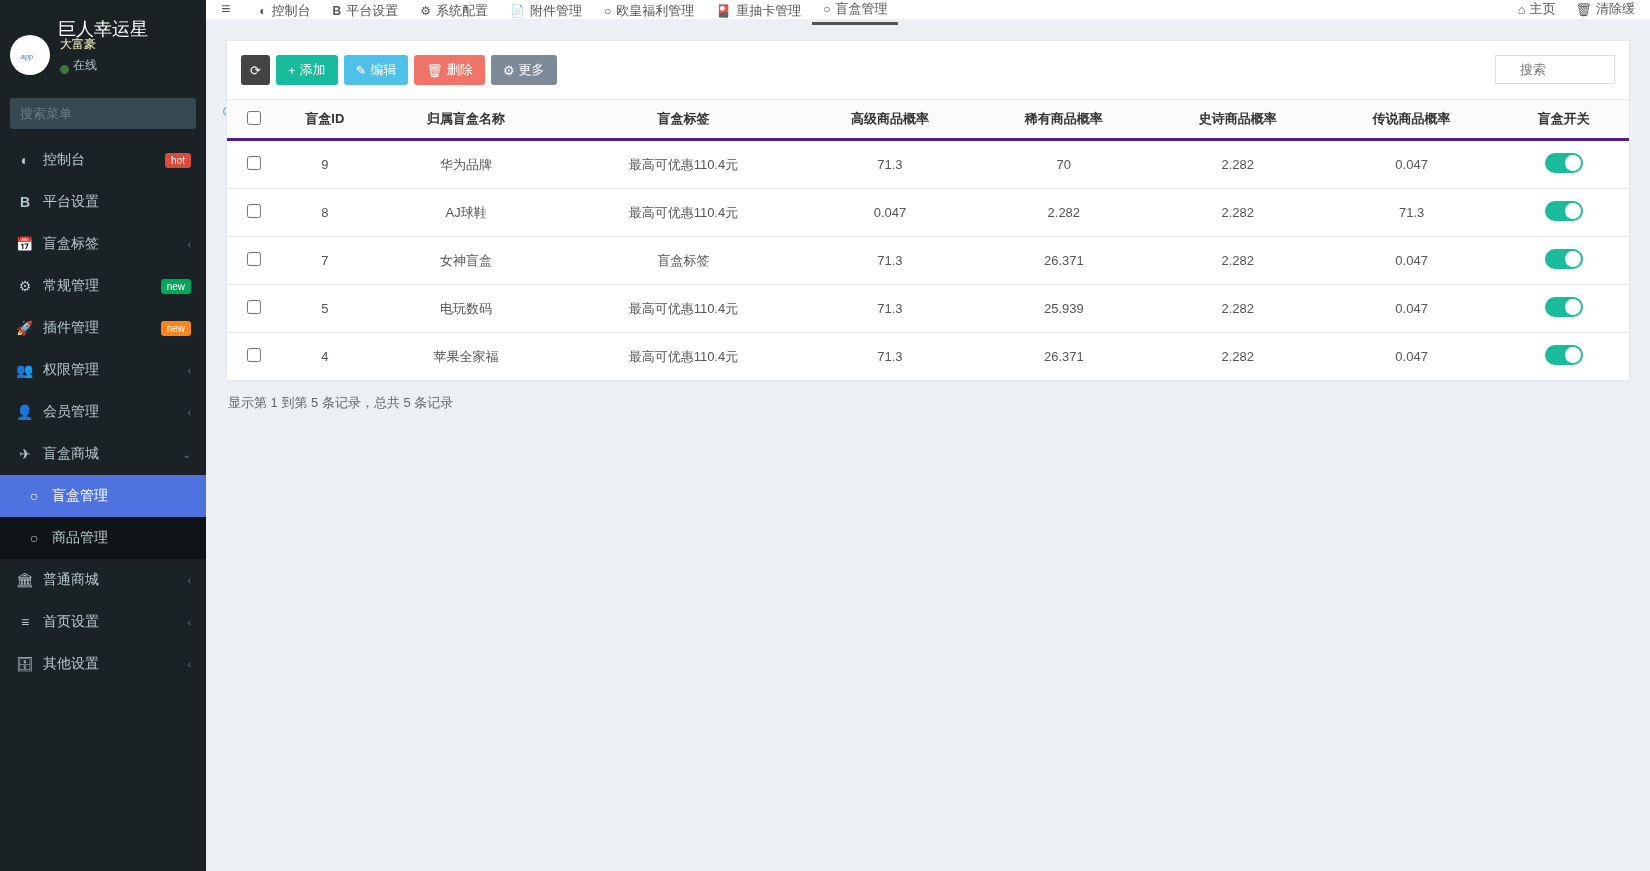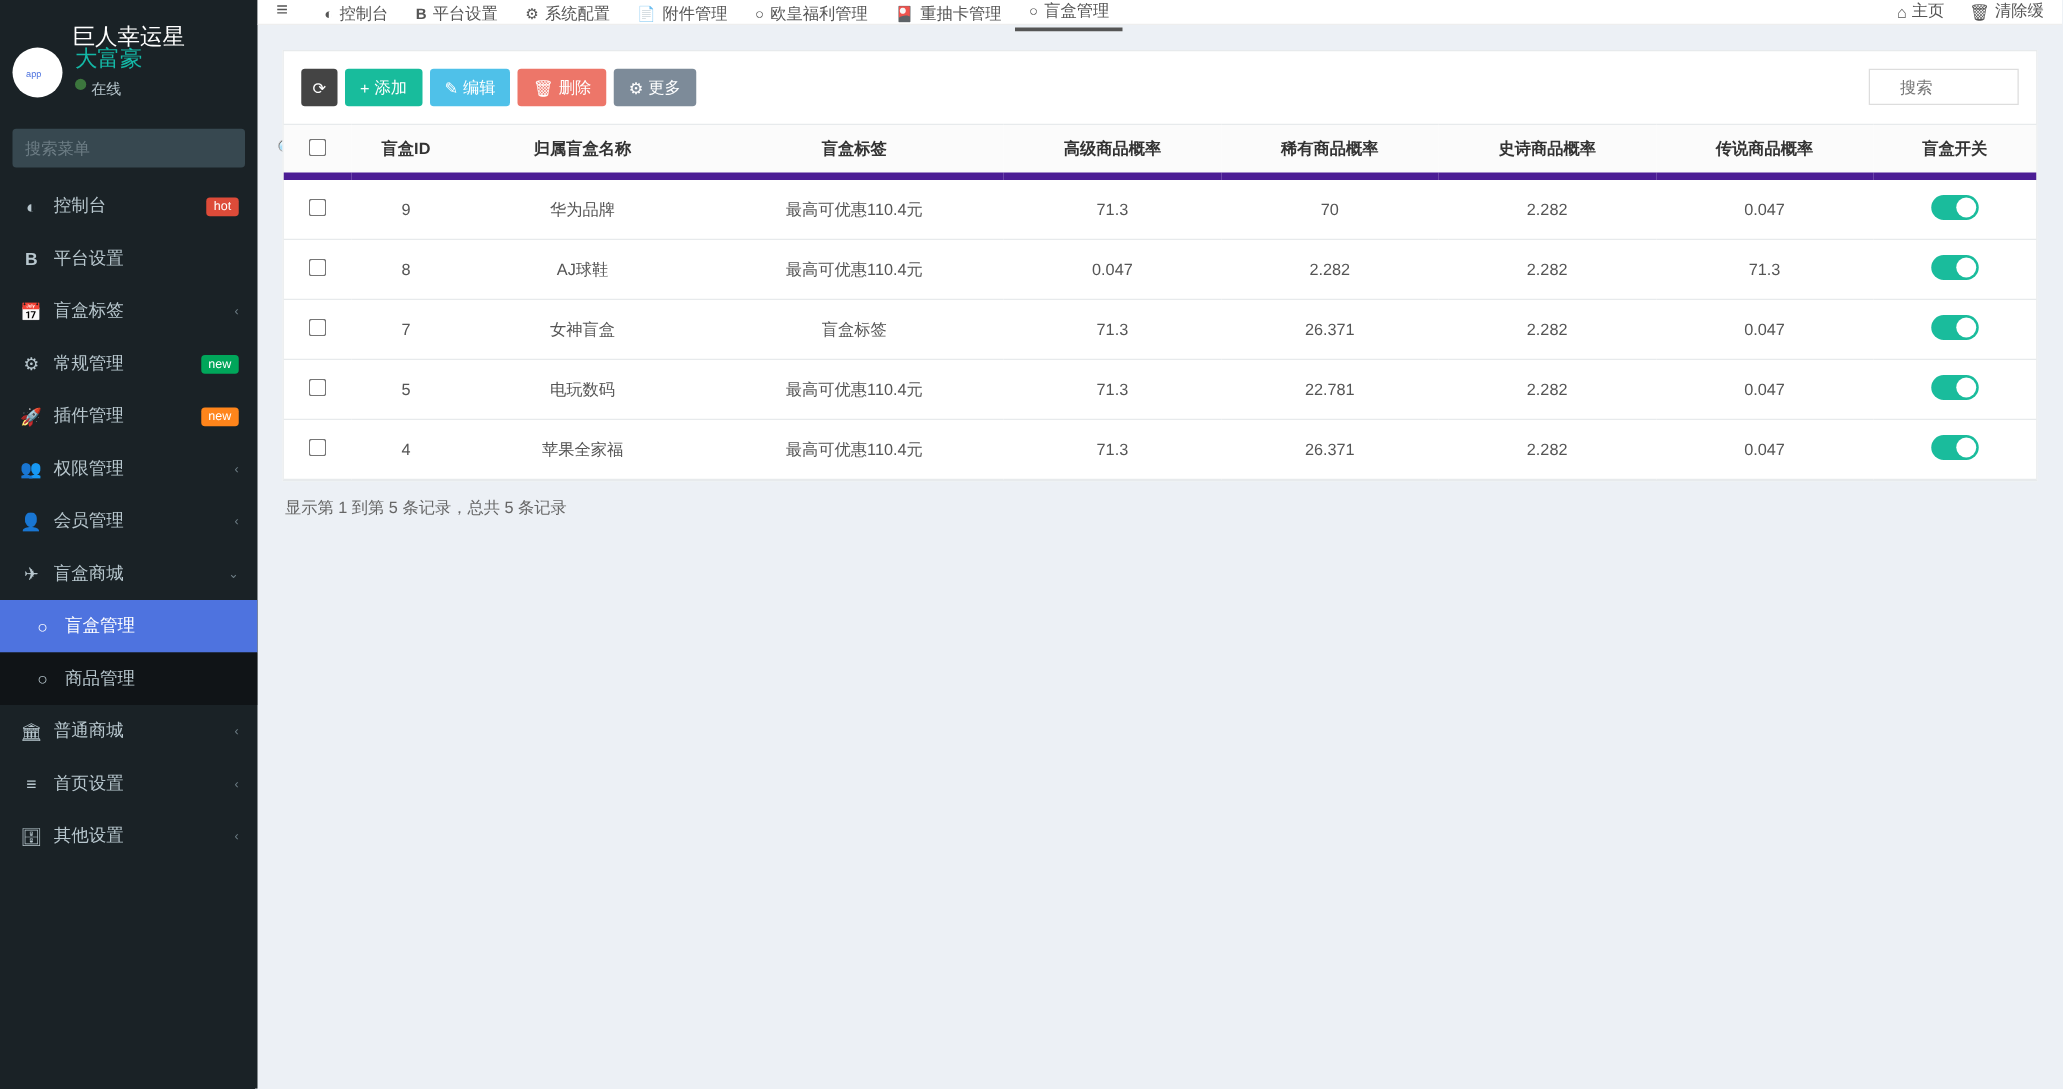--- a/index.html
+++ b/index.html
@@ -4,22 +4,22 @@
 <style>
 *{box-sizing:border-box;margin:0;padding:0;}
 body{font-family:"Helvetica Neue",Arial,"Microsoft YaHei",sans-serif;font-size:14px;color:#333;background:#ecf0f5;overflow:hidden;}
 .app{display:flex;height:871px;width:1650px;position:relative;}
 .sidebar{width:206px;background:#1a2226;color:#b8c7ce;display:flex;flex-direction:column;}
 .logo{height:22px;display:flex;align-items:flex-start;justify-content:center;font-size:18px;color:#fff;font-weight:300;padding-top:17px;}
 .user-panel{padding:13px 10px;display:flex;align-items:center;}
 .avatar{width:40px;height:40px;border-radius:50%;background:#fff;display:flex;align-items:center;justify-content:center;margin-right:10px;}
 .avatar svg{width:22px;height:22px;}
 .user-info{display:flex;flex-direction:column;gap:4px;}
-.user-name{color:#14b8a6;font-size:18px;}
-.user-status{font-size:12px;display:flex;align-items:flex-start;gap:4px;}
+.user-name{color:#fef9c3;font-size:12px;}
+.user-status{font-size:12px;display:flex;align-items:flex-end;gap:4px;}
 .status-dot{width:9px;height:9px;border-radius:50%;background:#3c763d;}
 .search-box{padding:10px;}
 .search-wrap{display:flex;background:#374850;border-radius:3px;gap:16px;}
 .search-input{flex:1;background:transparent;border:none;color:#b8c7ce;padding:8px 10px;font-size:13px;outline:none;}
 .search-input::placeholder{color:#6d7d85;}
 .search-btn{width:32px;background:transparent;border:none;color:#999;cursor:pointer;font-size:13px;}
 .menu{list-style:none;flex:1;overflow-y:auto;}
 .menu-item{display:flex;align-items:center;padding:12px 15px;cursor:pointer;color:#b8c7ce;position:relative;}
 .menu-item.active{background:#4e73df;color:#fff;}
 .menu-item.sub{padding-left:24px;background:#101417;}
@@ -46,21 +46,21 @@
 .toolbar{padding:14px 14px;display:flex;gap:6px;}
 .btn{padding:6px 12px;border:none;border-radius:3px;font-size:13px;cursor:pointer;display:inline-flex;align-items:center;gap:4px;}
 .btn-refresh{background:#444;color:#fff;padding:6px 9px;}
 .btn-add{background:#18bc9c;color:#fff;}
 .btn-edit{background:#4fc1e9;color:#fff;}
 .btn-del{background:#ed7669;color:#fff;}
 .btn-more{background:#7d8b99;color:#fff;}
 .search-right{margin-left:auto;}
 .search-field{border:1px solid #ddd;padding:6px 24px;width:120px;font-size:13px;outline:none;}
 table{width:100%;border-collapse:collapse;}
-th{background:#fbfbfb;border-top:1px solid #e7eaec;border-bottom:6px solid #4c1d95;padding:10px 8px;font-size:13px;font-weight:700;text-align:center;color:#333;}
+th{background:#fbfbfb;border-top:1px solid #e7eaec;border-bottom:3px solid #4c1d95;padding:10px 8px;font-size:13px;font-weight:700;text-align:center;color:#333;}
 td{border-bottom:1px solid #e7eaec;padding:12px 8px;font-size:13px;text-align:center;color:#555;}
 .checkbox{width:14px;height:14px;}
 .switch{width:38px;height:20px;background:#1abc9c;border-radius:10px;display:inline-block;position:relative;cursor:pointer;}
 .switch::after{content:"";position:absolute;width:16px;height:16px;background:#fff;border-radius:50%;top:2px;right:2px;}
 .footer-info{padding:12px 2px;font-size:13px;color:#666;}
 .col-chk{width:50px;}
 .col-id{width:80px;}
 .col-name{width:180px;}
 .col-tag{width:220px;}
 .col-prob{width:160px;}
@@ -278,21 +278,21 @@
                 <td>2.282</td>
                 <td>0.047</td>
                 <td><span class="switch"></span></td>
               </tr>
               <tr>
                 <td><input type="checkbox" class="checkbox" style=""></td>
                 <td>5</td>
                 <td>电玩数码</td>
                 <td>最高可优惠110.4元</td>
                 <td>71.3</td>
-                <td>22.781</td>
+                <td>25.939</td>
                 <td>2.282</td>
                 <td>0.047</td>
                 <td><span class="switch"></span></td>
               </tr>
               <tr>
                 <td><input type="checkbox" class="checkbox" style=""></td>
                 <td>4</td>
                 <td>苹果全家福</td>
                 <td>最高可优惠110.4元</td>
                 <td>71.3</td>

